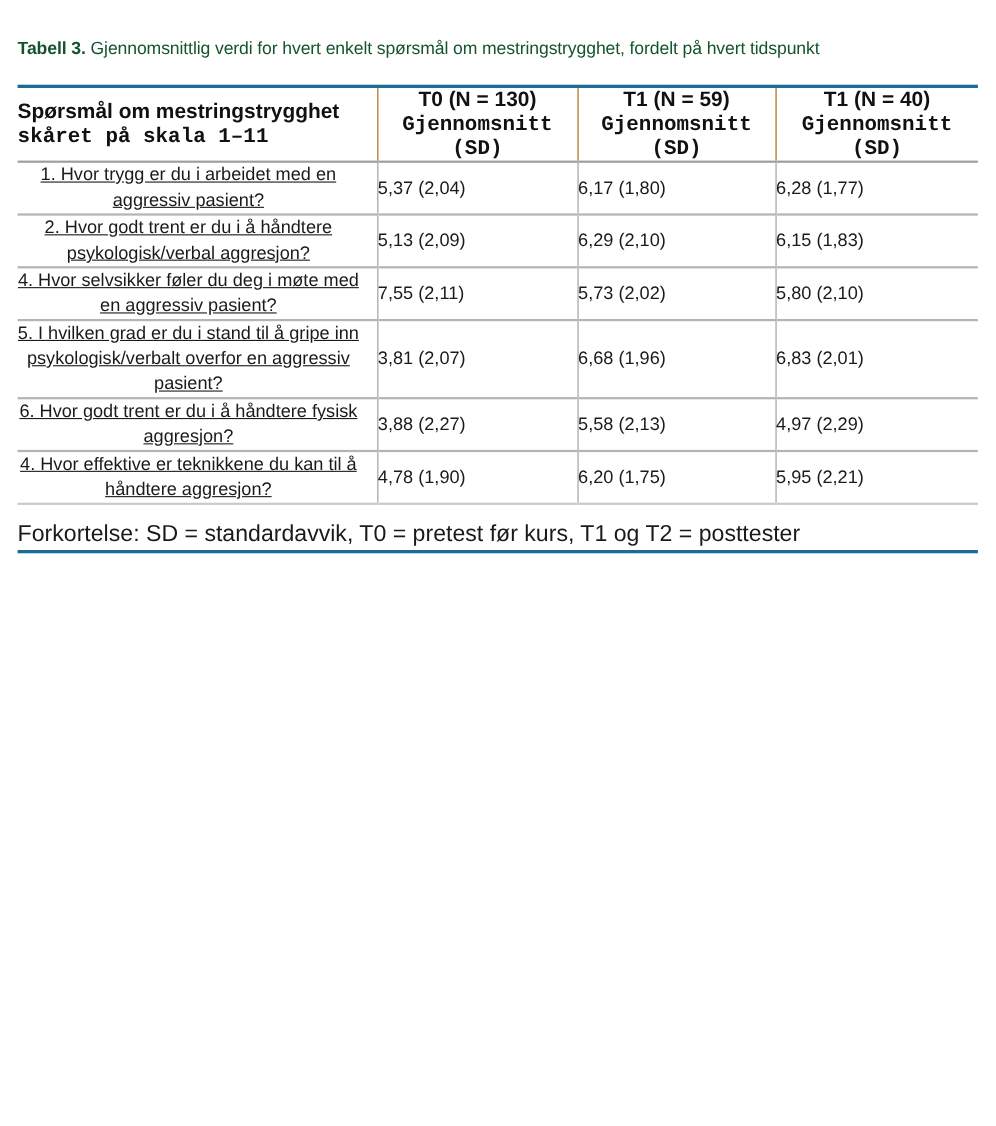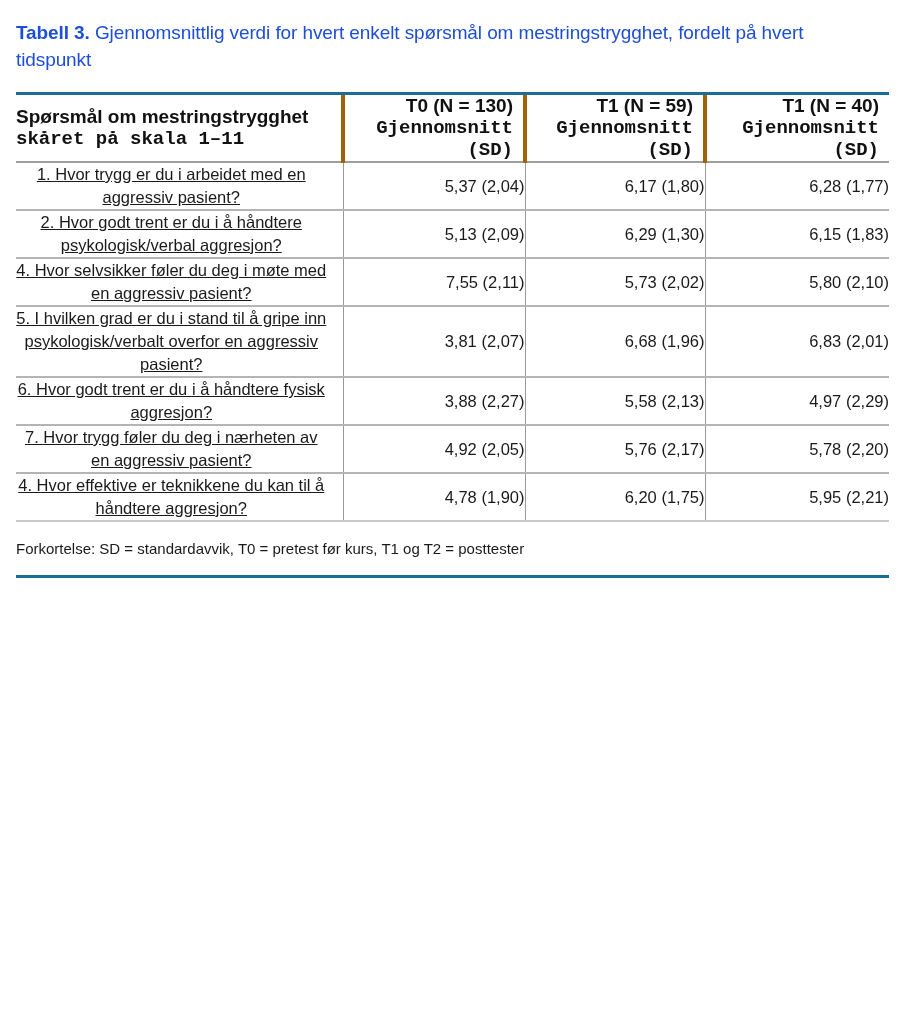--- a/index.html
+++ b/index.html
@@ -20,24 +20,24 @@
     position: relative;
     width: 905px;
     height: 1024px;
     box-sizing: border-box;
     padding: 0 16px;
     background: #ffffff;
   }
 
   
   .caption {
-    padding-top: 19px;
-    font-size: 19px;
+    padding-top: 31px;
+    font-size: 16px;
     line-height: 27px;
-    color: #1d4ed8;
+    color: #14532d;
     letter-spacing: -0.1px;
     max-width: 860px;
   }
   .caption .label {
     font-weight: bold;
   }
   .caption .text {
     font-weight: normal;
   }
 
@@ -77,22 +77,22 @@
     color: #111111;
     padding-top: 19px;
     padding-bottom: 17px;
     border-bottom: 2px solid #9e9e9e;
   }
   thead th.q {
     text-align: left;
     padding-right: 14px;
   }
   thead th.num {
-    text-align: right;
-    border-left: 4px solid #a16207;
+    text-align: center;
+    border-left: 1px solid #a16207;
     padding-left: 10px;
     padding-right: 10px;
     margin-left: 48px;
   }
   thead th .l1 { display: block; }
   thead th .l2 { display: block; font-family: Liberation Mono, monospace; }
 
   
   tbody td {
     font-size: 16.5px;
@@ -104,32 +104,32 @@
   }
   tbody tr:last-child td {
     border-bottom: 2px solid #c9c9c9;
   }
   tbody td.q {
     text-align: center;
     padding-right: 16px;
     text-decoration: underline;
   }
   tbody td.num {
-    text-align: right;
+    text-align: left;
     border-left: 1px solid #9a9a9a;
     white-space: nowrap;
   }
 
   
   .footnote {
-    font-size: 15px;
+    font-size: 21px;
     line-height: 21px;
     color: #1a1a1a;
     padding-top: 16px;
-    padding-bottom: 16px;
+    padding-bottom: 4px;
   }
 </style>
 </head>
 <body>
 
 <div class="page">
 
   <div class="caption">
     <span class="label">Tabell 3.</span><span class="text"> Gjennomsnittlig verdi for hvert enkelt spørsmål om mestringstrygghet, fordelt på hvert tidspunkt</span>
   </div>
@@ -166,21 +166,21 @@
     <tbody>
       <tr>
         <td class="q">1. Hvor trygg er du i arbeidet med en aggressiv pasient?</td>
         <td class="num">5,37 (2,04)</td>
         <td class="num">6,17 (1,80)</td>
         <td class="num">6,28 (1,77)</td>
       </tr>
       <tr>
         <td class="q">2. Hvor godt trent er du i å håndtere psykologisk/verbal aggresjon?</td>
         <td class="num">5,13 (2,09)</td>
-        <td class="num">6,29 (1,30)</td>
+        <td class="num">6,29 (2,10)</td>
         <td class="num">6,15 (1,83)</td>
       </tr>
       <tr>
         <td class="q">4. Hvor selvsikker føler du deg i møte med en aggressiv pasient?</td>
         <td class="num">7,55 (2,11)</td>
         <td class="num">5,73 (2,02)</td>
         <td class="num">5,80 (2,10)</td>
       </tr>
       <tr>
         <td class="q">5. I hvilken grad er du i stand til å gripe inn psykologisk/verbalt overfor en aggressiv pasient?</td>
@@ -188,26 +188,20 @@
         <td class="num">6,68 (1,96)</td>
         <td class="num">6,83 (2,01)</td>
       </tr>
       <tr>
         <td class="q">6. Hvor godt trent er du i å håndtere fysisk aggresjon?</td>
         <td class="num">3,88 (2,27)</td>
         <td class="num">5,58 (2,13)</td>
         <td class="num">4,97 (2,29)</td>
       </tr>
       <tr>
-        <td class="q">7. Hvor trygg føler du deg i nærheten av en aggressiv pasient?</td>
-        <td class="num">4,92 (2,05)</td>
-        <td class="num">5,76 (2,17)</td>
-        <td class="num">5,78 (2,20)</td>
-      </tr>
-      <tr>
         <td class="q">4. Hvor effektive er teknikkene du kan til å håndtere aggresjon?</td>
         <td class="num">4,78 (1,90)</td>
         <td class="num">6,20 (1,75)</td>
         <td class="num">5,95 (2,21)</td>
       </tr>
     </tbody>
   </table>
 
   <div class="footnote">Forkortelse: SD = standardavvik, T0 = pretest før kurs, T1 og T2 = posttester</div>
 

